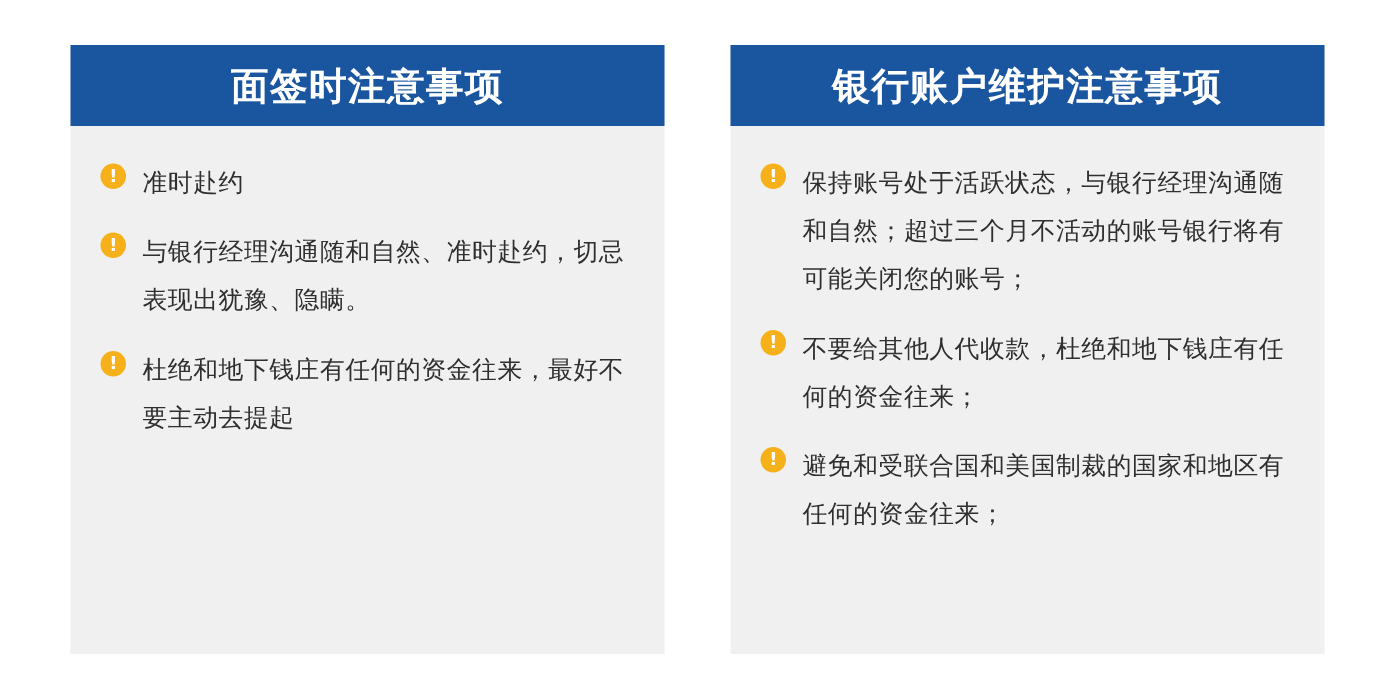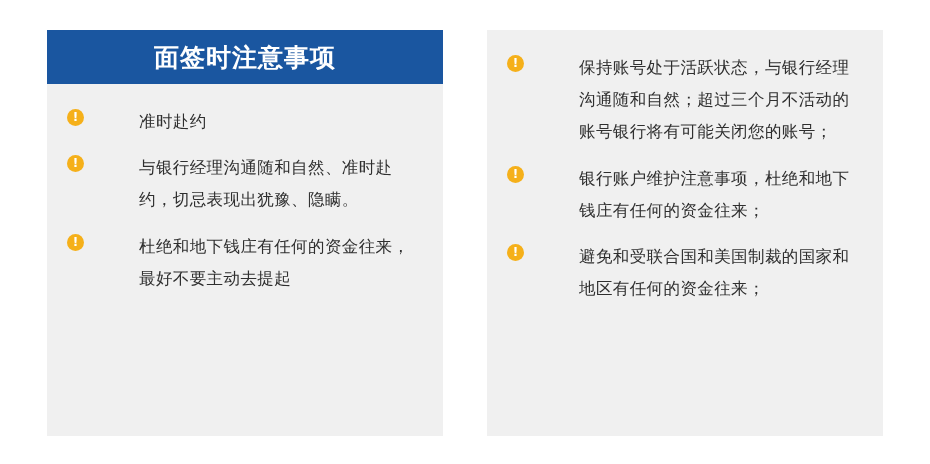--- a/index.html
+++ b/index.html
@@ -67,22 +67,21 @@
     text-align: center;
     margin-top: 3px;
     margin-right: 11px;
     font-family: "DejaVu Sans", "Liberation Sans", sans-serif;
   }
   .item-text {
     color: #2f2f2f;
     font-size: 16.5px;
     line-height: 1.95;
     letter-spacing: 0.4px;
-    font-family: Liberation Serif, serif;
-    margin-left: 44px;
+    font-family: Liberation Sans, sans-serif;
   }
   .panel-left .item-text {
     max-width: 330px;
   }
   .panel-right .item-text {
     max-width: 330px;
   }
 </style>
 </head>
 <body>
@@ -103,28 +102,31 @@
         <span class="item-text">与银行经理沟通随和自然、准时赴约，切忌表现出犹豫、隐瞒。</span>
       </div>
       <div class="item">
         <span class="bullet-icon">!</span>
         <span class="item-text">杜绝和地下钱庄有任何的资金往来，最好不要主动去提起</span>
       </div>
     </div>
   </div>
 
   <div class="panel panel-right">
+    <div class="panel-header">
+      <div class="panel-title">银行账户维护注意事项</div>
+    </div>
     <div class="panel-body">
       <div class="item">
         <span class="bullet-icon">!</span>
         <span class="item-text">保持账号处于活跃状态，与银行经理沟通随和自然；超过三个月不活动的账号银行将有可能关闭您的账号；</span>
       </div>
       <div class="item">
         <span class="bullet-icon">!</span>
-        <span class="item-text">银行账户维护注意事项，杜绝和地下钱庄有任何的资金往来；</span>
+        <span class="item-text">不要给其他人代收款，杜绝和地下钱庄有任何的资金往来；</span>
       </div>
       <div class="item">
         <span class="bullet-icon">!</span>
         <span class="item-text">避免和受联合国和美国制裁的国家和地区有任何的资金往来；</span>
       </div>
     </div>
   </div>
 
 </div>
 

